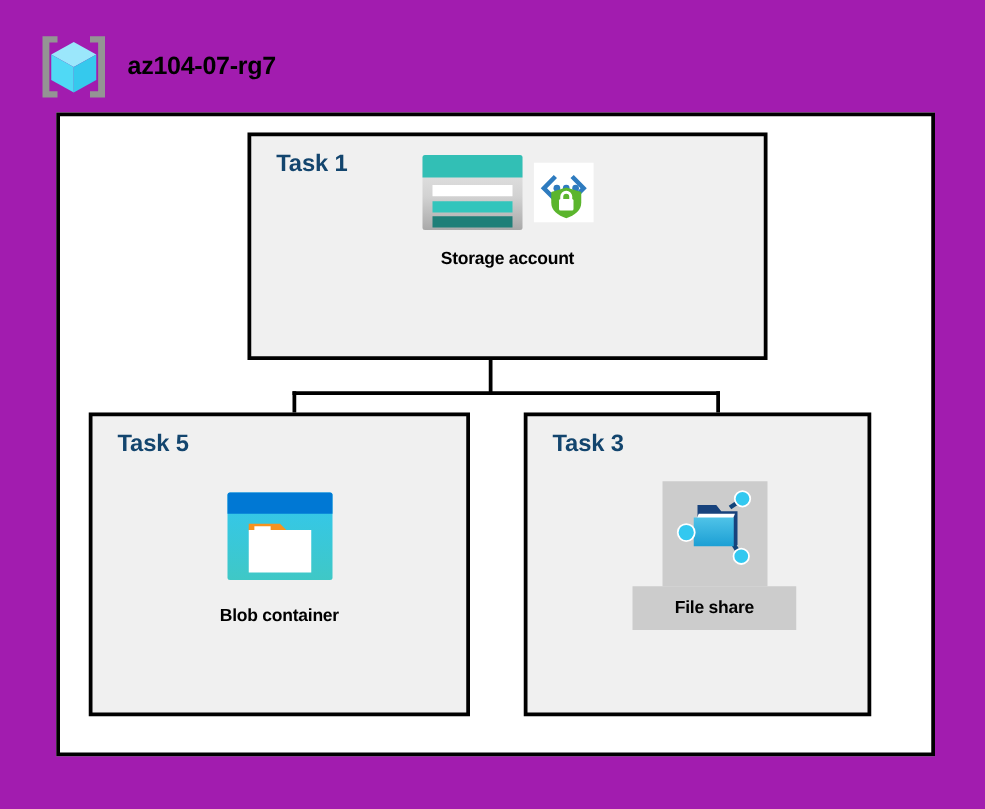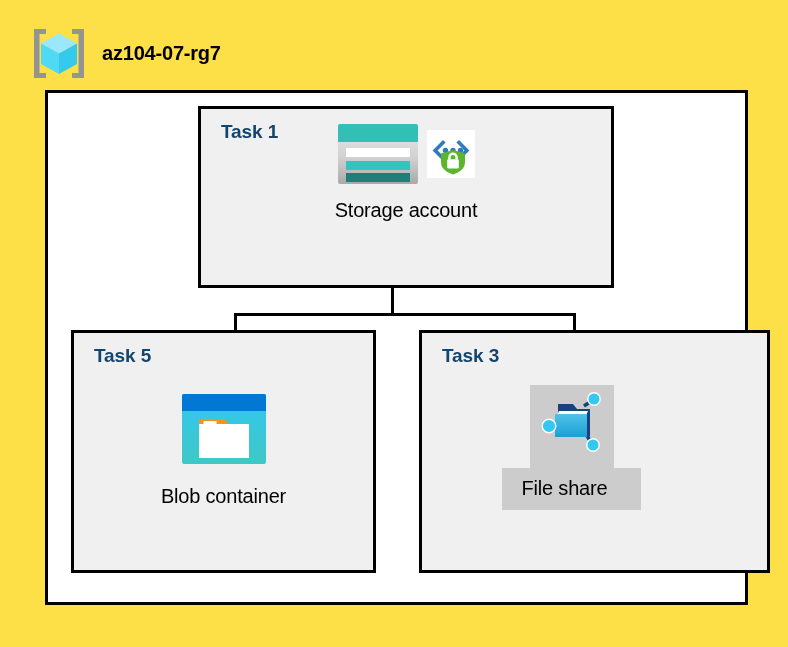--- a/index.html
+++ b/index.html
@@ -10,21 +10,21 @@
   }
   body {
     font-family: "Liberation Sans", sans-serif;
     -webkit-font-smoothing: antialiased;
   }
 
   #canvas {
     position: relative;
     width: 788px;
     height: 647px;
-    background: #fde047;
+    background: #a21caf;
     overflow: hidden;
   }
 
   
   .rg-header {
     position: absolute;
     left: 30px;
     top: 26px;
     display: flex;
     align-items: center;
@@ -57,42 +57,42 @@
 
   
   .task-box {
     position: absolute;
     background: #F0F0F0;
     border: 3px solid #000000;
     box-sizing: border-box;
   }
   #task-box-1 { left: 198px; top: 106px; width: 416px; height: 182px; }
   #task-box-2 { left: 71px;  top: 330px; width: 305px; height: 243px; }
-  #task-box-3 { left: 419px; top: 330px; width: 351px; height: 243px; }
+  #task-box-3 { left: 419px; top: 330px; width: 278px; height: 243px; }
 
   .task-label {
     position: absolute;
     left: 20px;
     top: 12px;
     font-size: 19px;
     font-weight: bold;
     color: #13456E;
     letter-spacing: -0.1px;
   }
 
   
   .node {
     position: absolute;
     display: flex;
     flex-direction: column;
     align-items: center;
   }
   .node-caption {
-    font-size: 20px;
-    font-weight: normal;
+    font-size: 14px;
+    font-weight: bold;
     color: #000000;
     white-space: nowrap;
     letter-spacing: -0.2px;
     line-height: 1.1;
   }
 
   
   #node-storage-account {
     left: 198px;
     top: 118px;
@@ -119,21 +119,21 @@
     left: 419px;
     top: 385px;
     width: 305px;
   }
   #node-file-share .icon-highlight {
     background: #CCCCCC;
     padding: 7px 10px 10px 10px;
   }
   #node-file-share .node-caption {
     background: #CCCCCC;
-    padding: 9px 34px 11px 20px;
+    padding: 9px 34px 11px 34px;
     margin-top: 0px;
   }
 
   
   .conn {
     position: absolute;
     background: #000000;
   }
   .conn-v { width: 3px; }
   .conn-h { height: 3px; }

